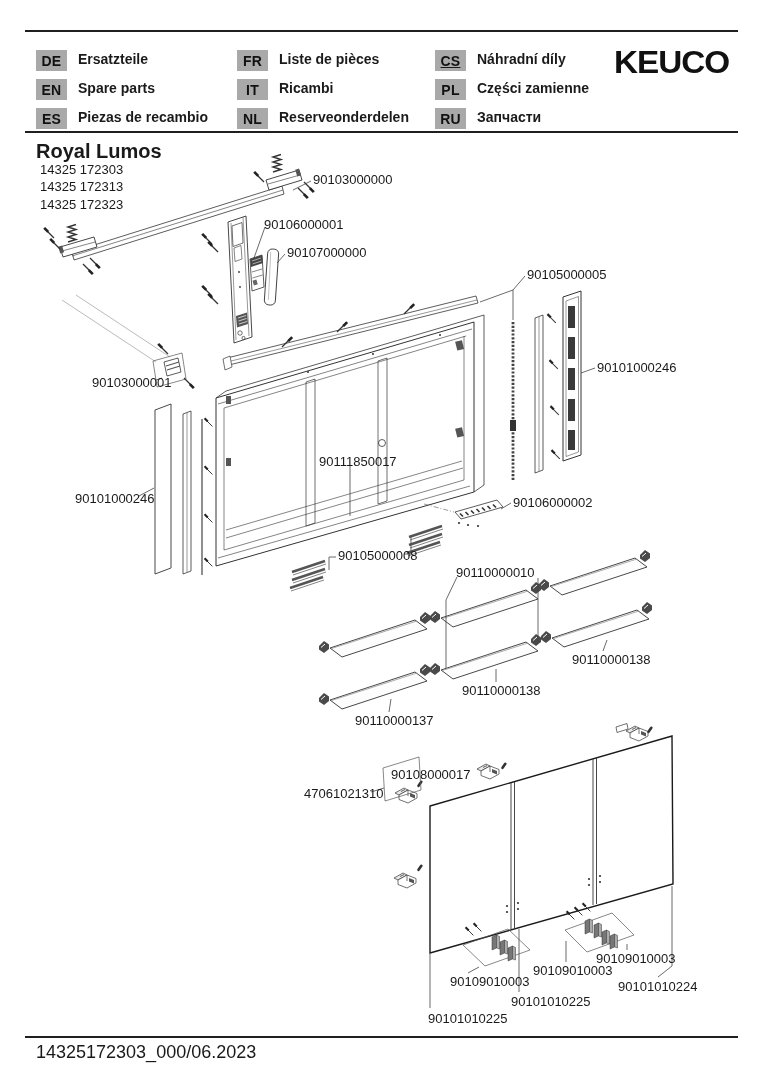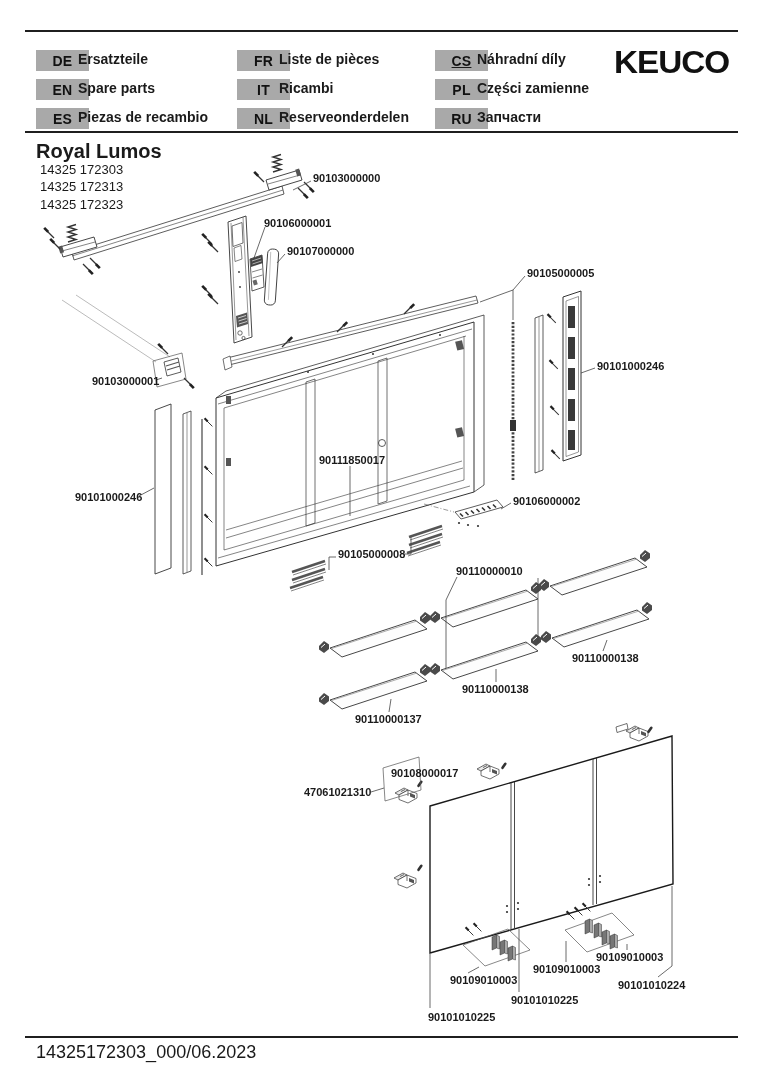--- a/index.html
+++ b/index.html
@@ -4,33 +4,33 @@
 <style>
   html,body { margin:0; padding:0; background:#e8e8e8; }
   .page {
     position:relative; width:763px; height:1080px; margin:0 auto;
     background:#ffffff; overflow:hidden;
     font-family:"Liberation Sans", sans-serif; color:#1a1a1a;
   }
   .rule { position:absolute; left:25px; width:713px; height:1.5px; background:#1f1f1f; }
   .lang-row { position:absolute; height:21px; display:flex; align-items:center; }
   .code-box {
-    width:53px; height:21px; background:#a9a9a9; color:#111;
+    width:31px; height:21px; background:#a9a9a9; color:#111;
     font-size:14px; font-weight:bold; display:flex; align-items:center; justify-content:center;
     letter-spacing:0.2px;
   }
   .lang-label { position:absolute; left:42px; top:1px; font-size:14px; font-weight:bold; white-space:nowrap; }
   .brand {
     position:absolute; left:614px; top:44px; width:124px;
     font-size:32px; font-weight:700; letter-spacing:-1px; transform:scaleX(1.04);
     transform-origin:left top; color:#111;
   }
   .product-name { position:absolute; left:36px; top:140px; font-size:20px; font-weight:bold; }
   .model-no { position:absolute; left:40px; font-size:13px; white-space:nowrap; }
-  .plabel { position:absolute; font-size:11px; white-space:nowrap; color:#1a1a1a;font-weight:bold; }
+  .plabel { position:absolute; font-size:13px; white-space:nowrap; color:#1a1a1a; }
   .footer-code { position:absolute; left:36px; top:1042px; font-size:18px; }
   svg.diagram { position:absolute; left:0; top:0; }
 </style>
 </head>
 <body>
 
 <div class="page">
 
   <div class="rule" style="top:30px;"></div>
 

